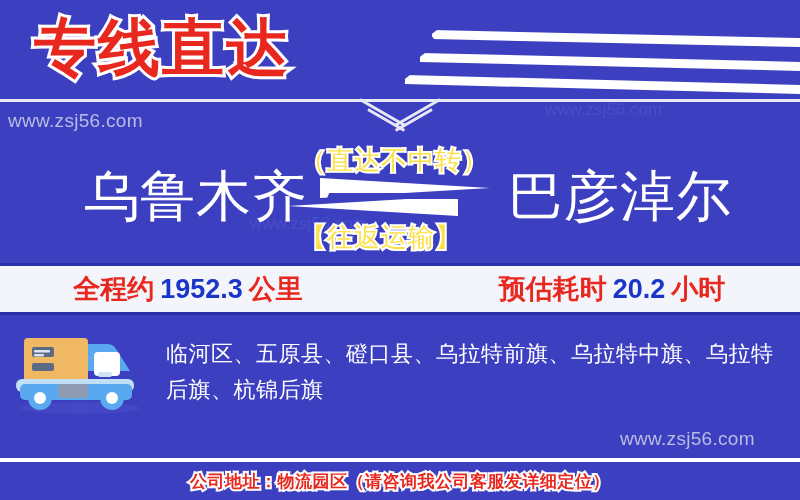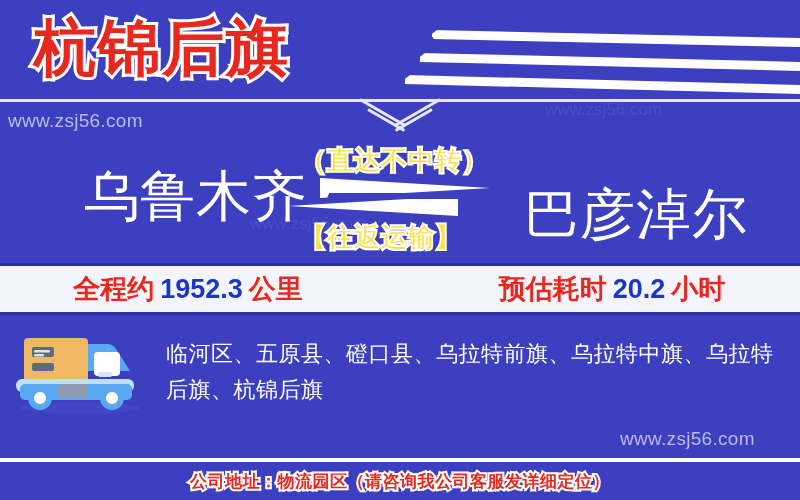--- a/index.html
+++ b/index.html
@@ -97,21 +97,21 @@
   .city {
     position: absolute;
     top: 160px;
     font-size: 55px;
     font-weight: 500;
     color: #ffffff;
     letter-spacing: 1px;
     white-space: nowrap;
   }
   .city-from { left: 36px; margin-left: 48px; }
-  .city-to   { left: 524px; margin-top: 18px; }
+  .city-to   { left: 508px; }
 
   
   .tagline {
     position: absolute;
     font-size: 26px;
     font-weight: normal;
     color: #fde047;
     -webkit-text-stroke: 4px #ffffff;
     paint-order: stroke fill;
     white-space: nowrap;
@@ -206,21 +206,21 @@
 
 <div id="poster">
 
   <div class="stripe stripe-1"></div>
   <div class="stripe stripe-2"></div>
   <div class="stripe stripe-3"></div>
   <div class="stripe-cap cap-1"></div>
   <div class="stripe-cap cap-2"></div>
   <div class="stripe-cap cap-3"></div>
 
-  <div class="headline">杭锦后旗</div>
+  <div class="headline">专线直达</div>
 
   <div class="hline"></div>
   <div class="chev chev-l"></div>
   <div class="chev chev-r"></div>
   <div class="chev2 chev2-l"></div>
   <div class="chev2 chev2-r"></div>
 
   <div class="watermark wm-top">www.zsj56.com</div>
   <div class="watermark wm-bot">www.zsj56.com</div>
   <div class="wm-ghost wm-g1">www.zsj56.com</div>

